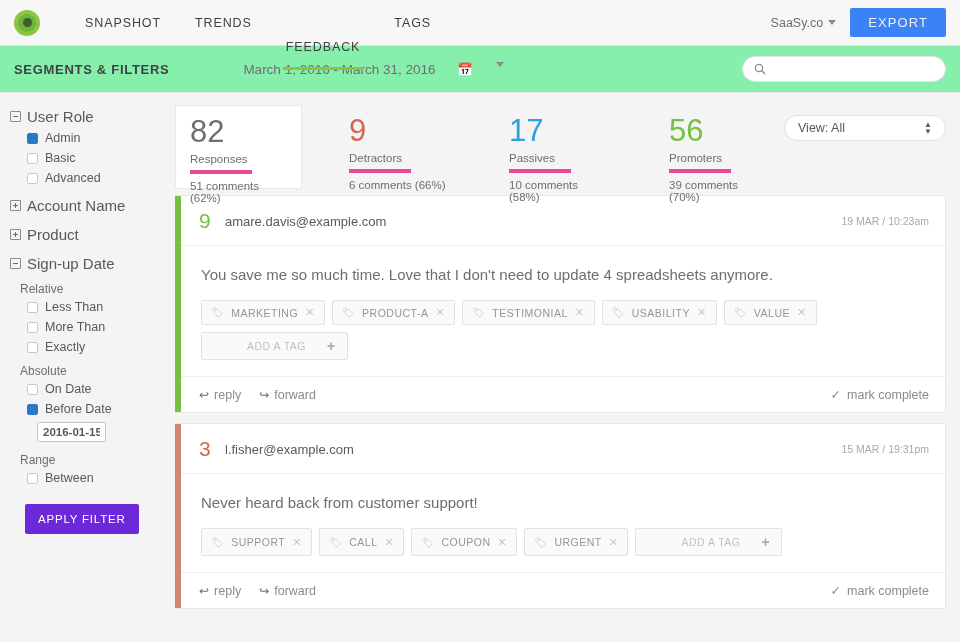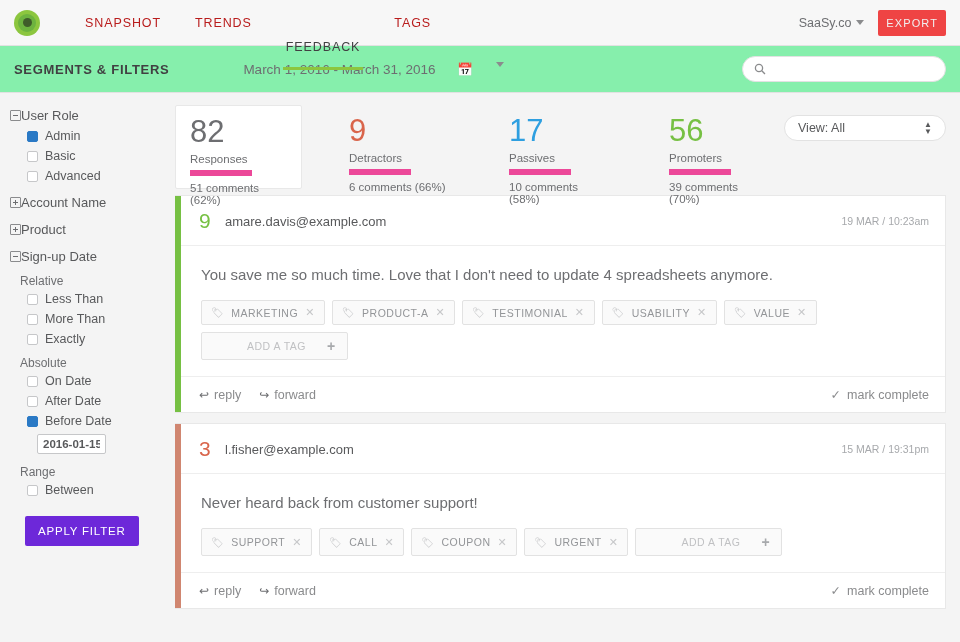--- a/index.html
+++ b/index.html
@@ -19,36 +19,36 @@
     display: flex; align-items: center; padding: 0 14px;
   }
   .logo { width: 26px; height: 26px; border-radius: 50%;
     background: #8cc63f; display: flex; align-items: center; justify-content: center;
     flex: 0 0 auto; }
   .logo .ring { width: 18px; height: 18px; border-radius: 50%; background: #6db33f;
     display: flex; align-items: center; justify-content: center; }
   .logo .core { width: 9px; height: 9px; border-radius: 50%; background: #3f5c2a; }
   .navtabs { display: flex; align-items: center; margin-left: 28px; height: 46px; }
   .navtab {
-    font-size: 12.5px; letter-spacing: .9px; color: #b91c1c;
+    font-size: 12.5px; letter-spacing: .9px; color: #404040;
     padding: 0 17px; height: 46px; line-height: 46px; cursor: pointer;
     position: relative; white-space: nowrap;
   }
   .navtab.active { color: #414042; margin-top: 48px; }
   .navtab.active::after {
     content: ""; position: absolute; left: 14px; right: 14px; bottom: 0;
     height: 3px; background: #8cc63f;
   }
   .topright { margin-left: auto; display: flex; align-items: center; gap: 14px; }
   .account { font-size: 12.5px; color: #6d6e71; cursor: pointer; display:flex; align-items:center; gap:5px;}
   .caret { width: 0; height: 0; border-left: 4px solid transparent; border-right: 4px solid transparent;
     border-top: 5px solid #8a8b8d; display:inline-block; }
   .export-btn {
-    background: #ef4444; color: #f0f0f0; border: none;
-    font-size: 11px; letter-spacing: 1.1px; padding: 7px 8px;
+    background: #3b82f6; color: #f0f0f0; border: none;
+    font-size: 13px; letter-spacing: 1.1px; padding: 7px 18px;
     border-radius: 2px; cursor: pointer; font-family: inherit;
   }
 
   
   .filterbar {
     height: 47px; background: #86efac; border-bottom: 1px solid #e2e2e2;
     display: flex; align-items: center; padding: 0 14px;
   }
   .seg-title { font-size: 13px; letter-spacing: .7px; color: #414042; font-weight: 600; }
   .daterange { margin-left: 74px; font-size: 13.5px; color: #6d6e71; display: flex; align-items: flex-start; gap: 22px; cursor: pointer;}
@@ -64,21 +64,21 @@
     font-family: inherit; color: #58595b; background: transparent;
   }
 
   
   .shell { display: flex; height: 549px; }
   .sidebar { width: 165px; background: #f4f4f4; padding: 12px 0 0 10px; flex: 0 0 165px; }
   .content { flex: 1; padding: 12px 14px 0 10px; overflow: hidden; }
 
   
   .fgroup { margin-bottom: 6px; }
-  .ghead { display: flex; align-items: center; font-size: 13px; color: #58595b; cursor: pointer; padding: 3px 0; }
+  .ghead { display: flex; align-items: center; gap: 6px; font-size: 15px; color: #58595b; cursor: pointer; padding: 3px 0; }
   .pm {
     width: 11px; height: 11px; border: 1px solid #8a8b8d; position: relative; flex: 0 0 auto; border-radius:1px;
   }
   .pm::before { content:""; position: absolute; left: 2px; right: 2px; top: 4px; height: 1px; background: #6d6e71; }
   .pm.plus::after { content:""; position: absolute; top: 2px; bottom: 2px; left: 4px; width: 1px; background: #6d6e71; }
   .opt { display: flex; align-items: center; gap: 7px; font-size: 12.5px; color: #58595b; padding: 3px 0 3px 17px; cursor: pointer; }
   .cb { width: 11px; height: 11px; border: 1px solid #c6c7c9; border-radius: 2px; background: #fff; flex: 0 0 auto; }
   .cb.on { background: #2a79c5; border-color: #2a79c5; }
   .sublabel { font-size: 12px; color: #6d6e71; padding: 7px 0 1px 10px; }
   .dateinput {
@@ -93,21 +93,21 @@
   }
 
   
   .statsrow { display: flex; align-items: flex-start; position: relative; height: 90px; gap: 33px; }
   .statcard { width: 127px; padding: 9px 12px 0 14px; height: 84px; }
   .statcard.boxed { background: #fff; border: 1px solid #e8e8e8; border-radius: 2px; }
   .statnum { font-size: 31px; line-height: 34px; font-weight: 300; color: #6d6e71; }
   .statnum.red { color: #d9654b; }
   .statnum.blue { color: #2e9fe0; }
   .statnum.green { color: #76c043; }
-  .statlabel { font-size: 11.5px; color: #6d6e71; padding-bottom: 5px; border-bottom: 6px solid #ec4899; display:inline-block; min-width: 62px;}
+  .statlabel { font-size: 11.5px; color: #6d6e71; padding-bottom: 5px; border-bottom: 4px solid #ec4899; display:inline-block; min-width: 62px;}
   .statsub { font-size: 11.5px; color: #6d6e71; margin-top: 6px; }
   .viewsel {
     position: absolute; right: 0; top: 10px; width: 162px; height: 26px;
     border: 1px solid #e2e2e2; border-radius: 13px; background: #fff;
     display: flex; align-items: center; padding: 0 13px; font-size: 12.5px; color: #58595b;
     cursor: pointer;
   }
   .spin { margin-left: auto; display: flex; flex-direction: column; gap: 2px; align-items: center; color: #58595b; line-height: 5px; font-size: 8px;}
 
   
@@ -217,23 +217,20 @@
           <span>Less Than</span>
         </div><div class="opt">
           <span class="cb"></span>
           <span>More Than</span>
         </div><div class="opt">
           <span class="cb"></span>
           <span>Exactly</span>
         </div><div class="sublabel">Absolute</div><div class="opt">
           <span class="cb"></span>
           <span>On Date</span>
-        </div><div class="opt">
-          <span class="cb"></span>
-          <span>After Date</span>
         </div><div class="opt">
           <span class="cb on"></span>
           <span>Before Date</span>
         </div><input class="dateinput" type="text" value="2016-01-15" style=""><div class="sublabel">Range</div><div class="opt">
           <span class="cb"></span>
           <span>Between</span>
         </div></div><button class="applybtn">APPLY FILTER</button></div>
 
   <div class="content">
     <div class="statsrow" id="stats-row">

